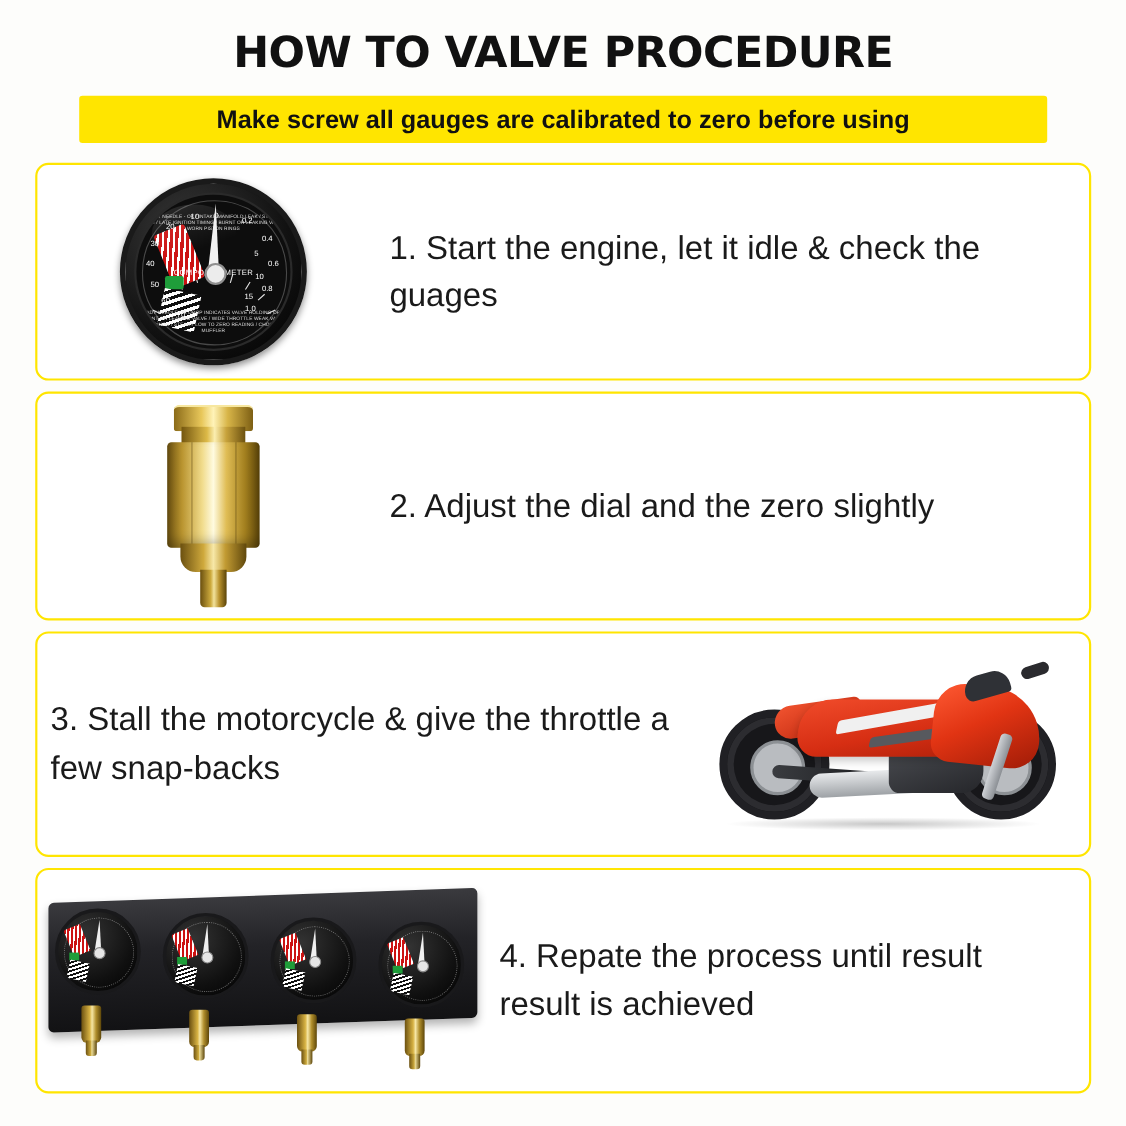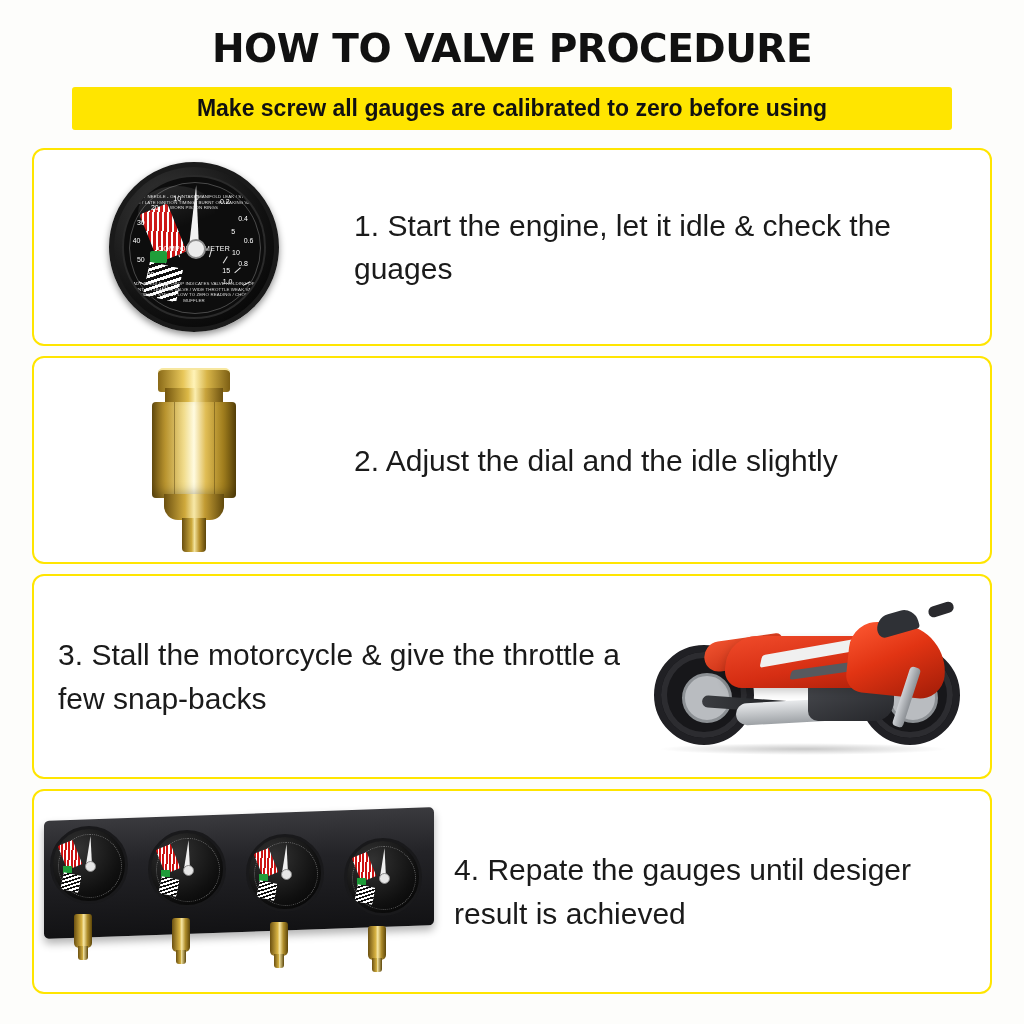--- a/index.html
+++ b/index.html
@@ -74,21 +74,21 @@
   }
   .step-3 .step-media { width: 370px; min-width: 370px; }
   .step-4 .step-media { width: 420px; min-width: 420px; }
   .step-text {
     flex: 1;
     font-size: 30px;
     color: #1a1a1a;
     line-height: 1.45;
     padding-right: 24px;
   }
-  .step-3 .step-text { padding-left: 24px; padding-right: 0; }
+  .step-3 .step-text { padding-left: 12px; padding-right: 0; }
   .step-text .num { white-space: nowrap; }
 
   
   .gauge {
     position: relative;
     width: 170px;
     height: 170px;
     border-radius: 50%;
     background: radial-gradient(circle at 35% 30%, #3a3a3a 0%, #111 60%, #000 100%);
     box-shadow: 0 3px 7px rgba(0,0,0,.45);
@@ -581,21 +581,21 @@
           <div class="neck"></div>
           <div class="hex"></div>
           <div class="hexline" style="left:40px"></div>
           <div class="hexline" style="left:80px"></div>
           <div class="shoulder"></div>
           <div class="stem"></div>
         </div>
       </div>
       <div class="step-text">
         <span class="num">2.</span>
-        <span>Adjust the dial and the idle slightly</span>
+        <span>Adjust the dial and the zero slightly</span>
       </div>
     </div>
 
     <div class="step step-3">
       <div class="step-media">
         <div class="moto">
           <div class="shadow"></div>
           <div class="wheel rear">
               <div class="rim"></div>
             </div>
@@ -660,18 +660,18 @@
           </div>
 
           <div class="nipple" style="left:30px; top:110px;"></div>
           <div class="nipple" style="left:128px; top:114px;"></div>
           <div class="nipple" style="left:226px; top:118px;"></div>
           <div class="nipple" style="left:324px; top:122px;"></div>
         </div>
       </div>
       <div class="step-text">
         <span class="num">4.</span>
-        <span>Repate the gauges until desiger result is achieved</span>
+        <span>Repate the process until result result is achieved</span>
       </div>
     </div>
 
   </div>
 </div>
 
 </body></html>

